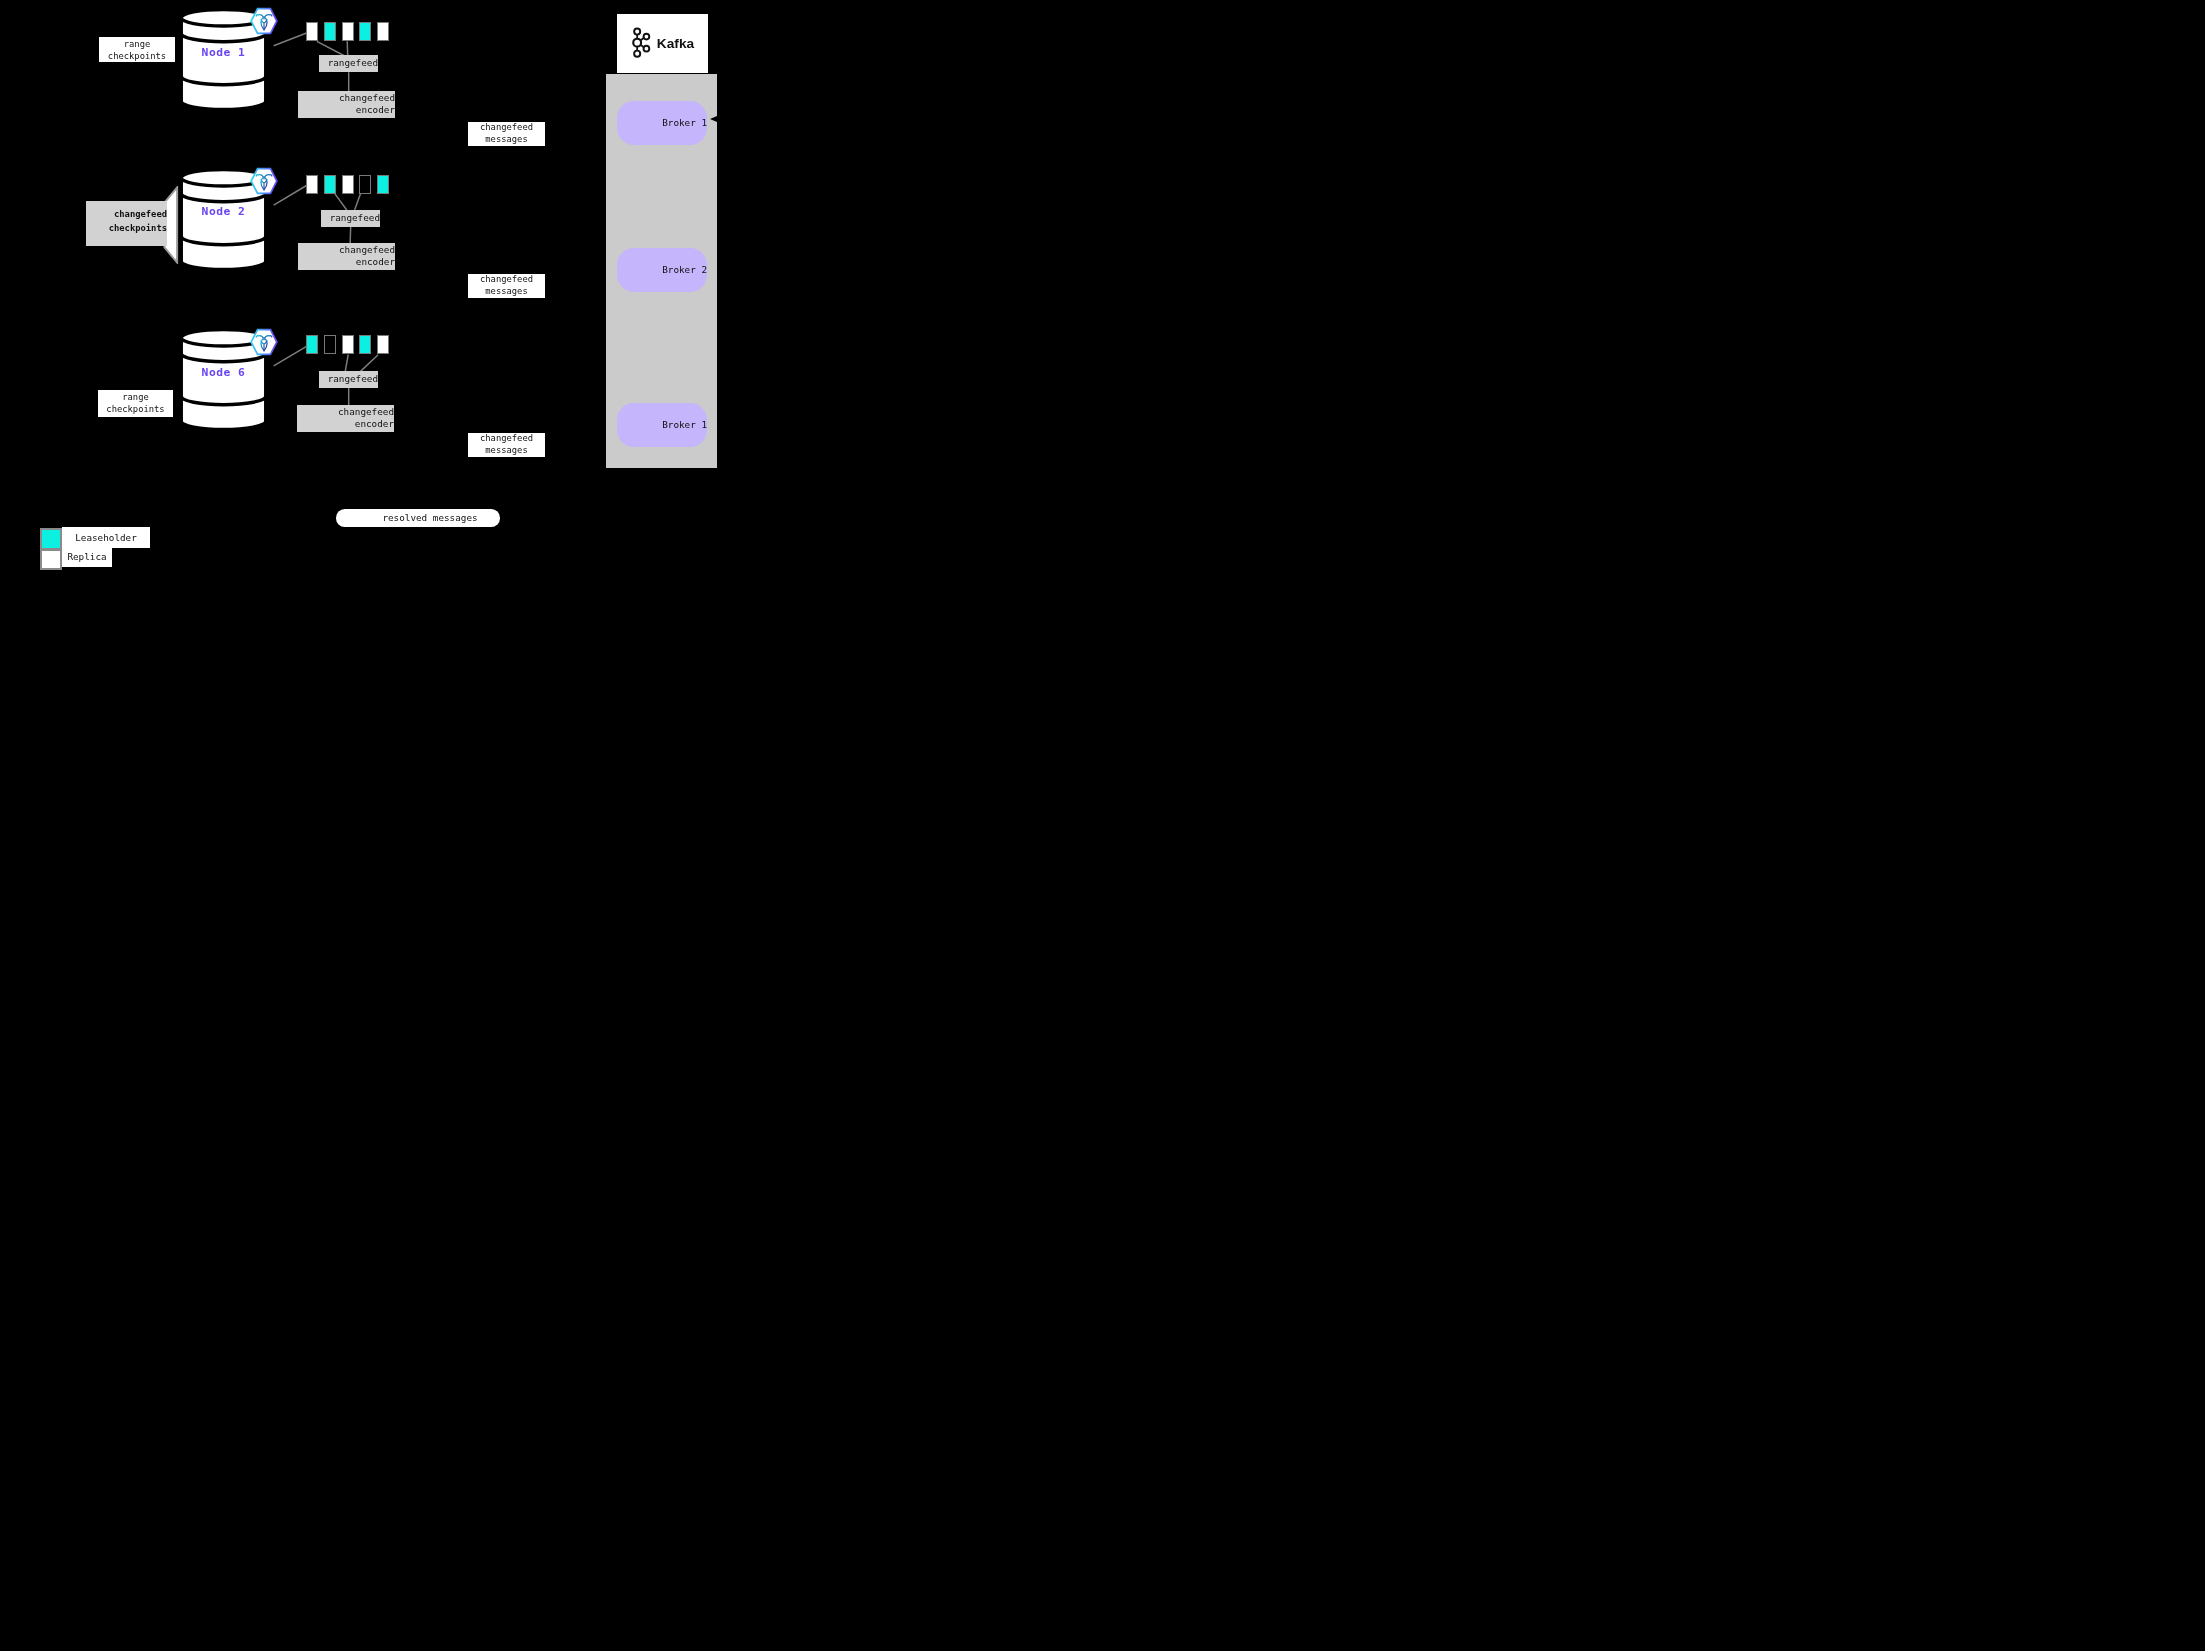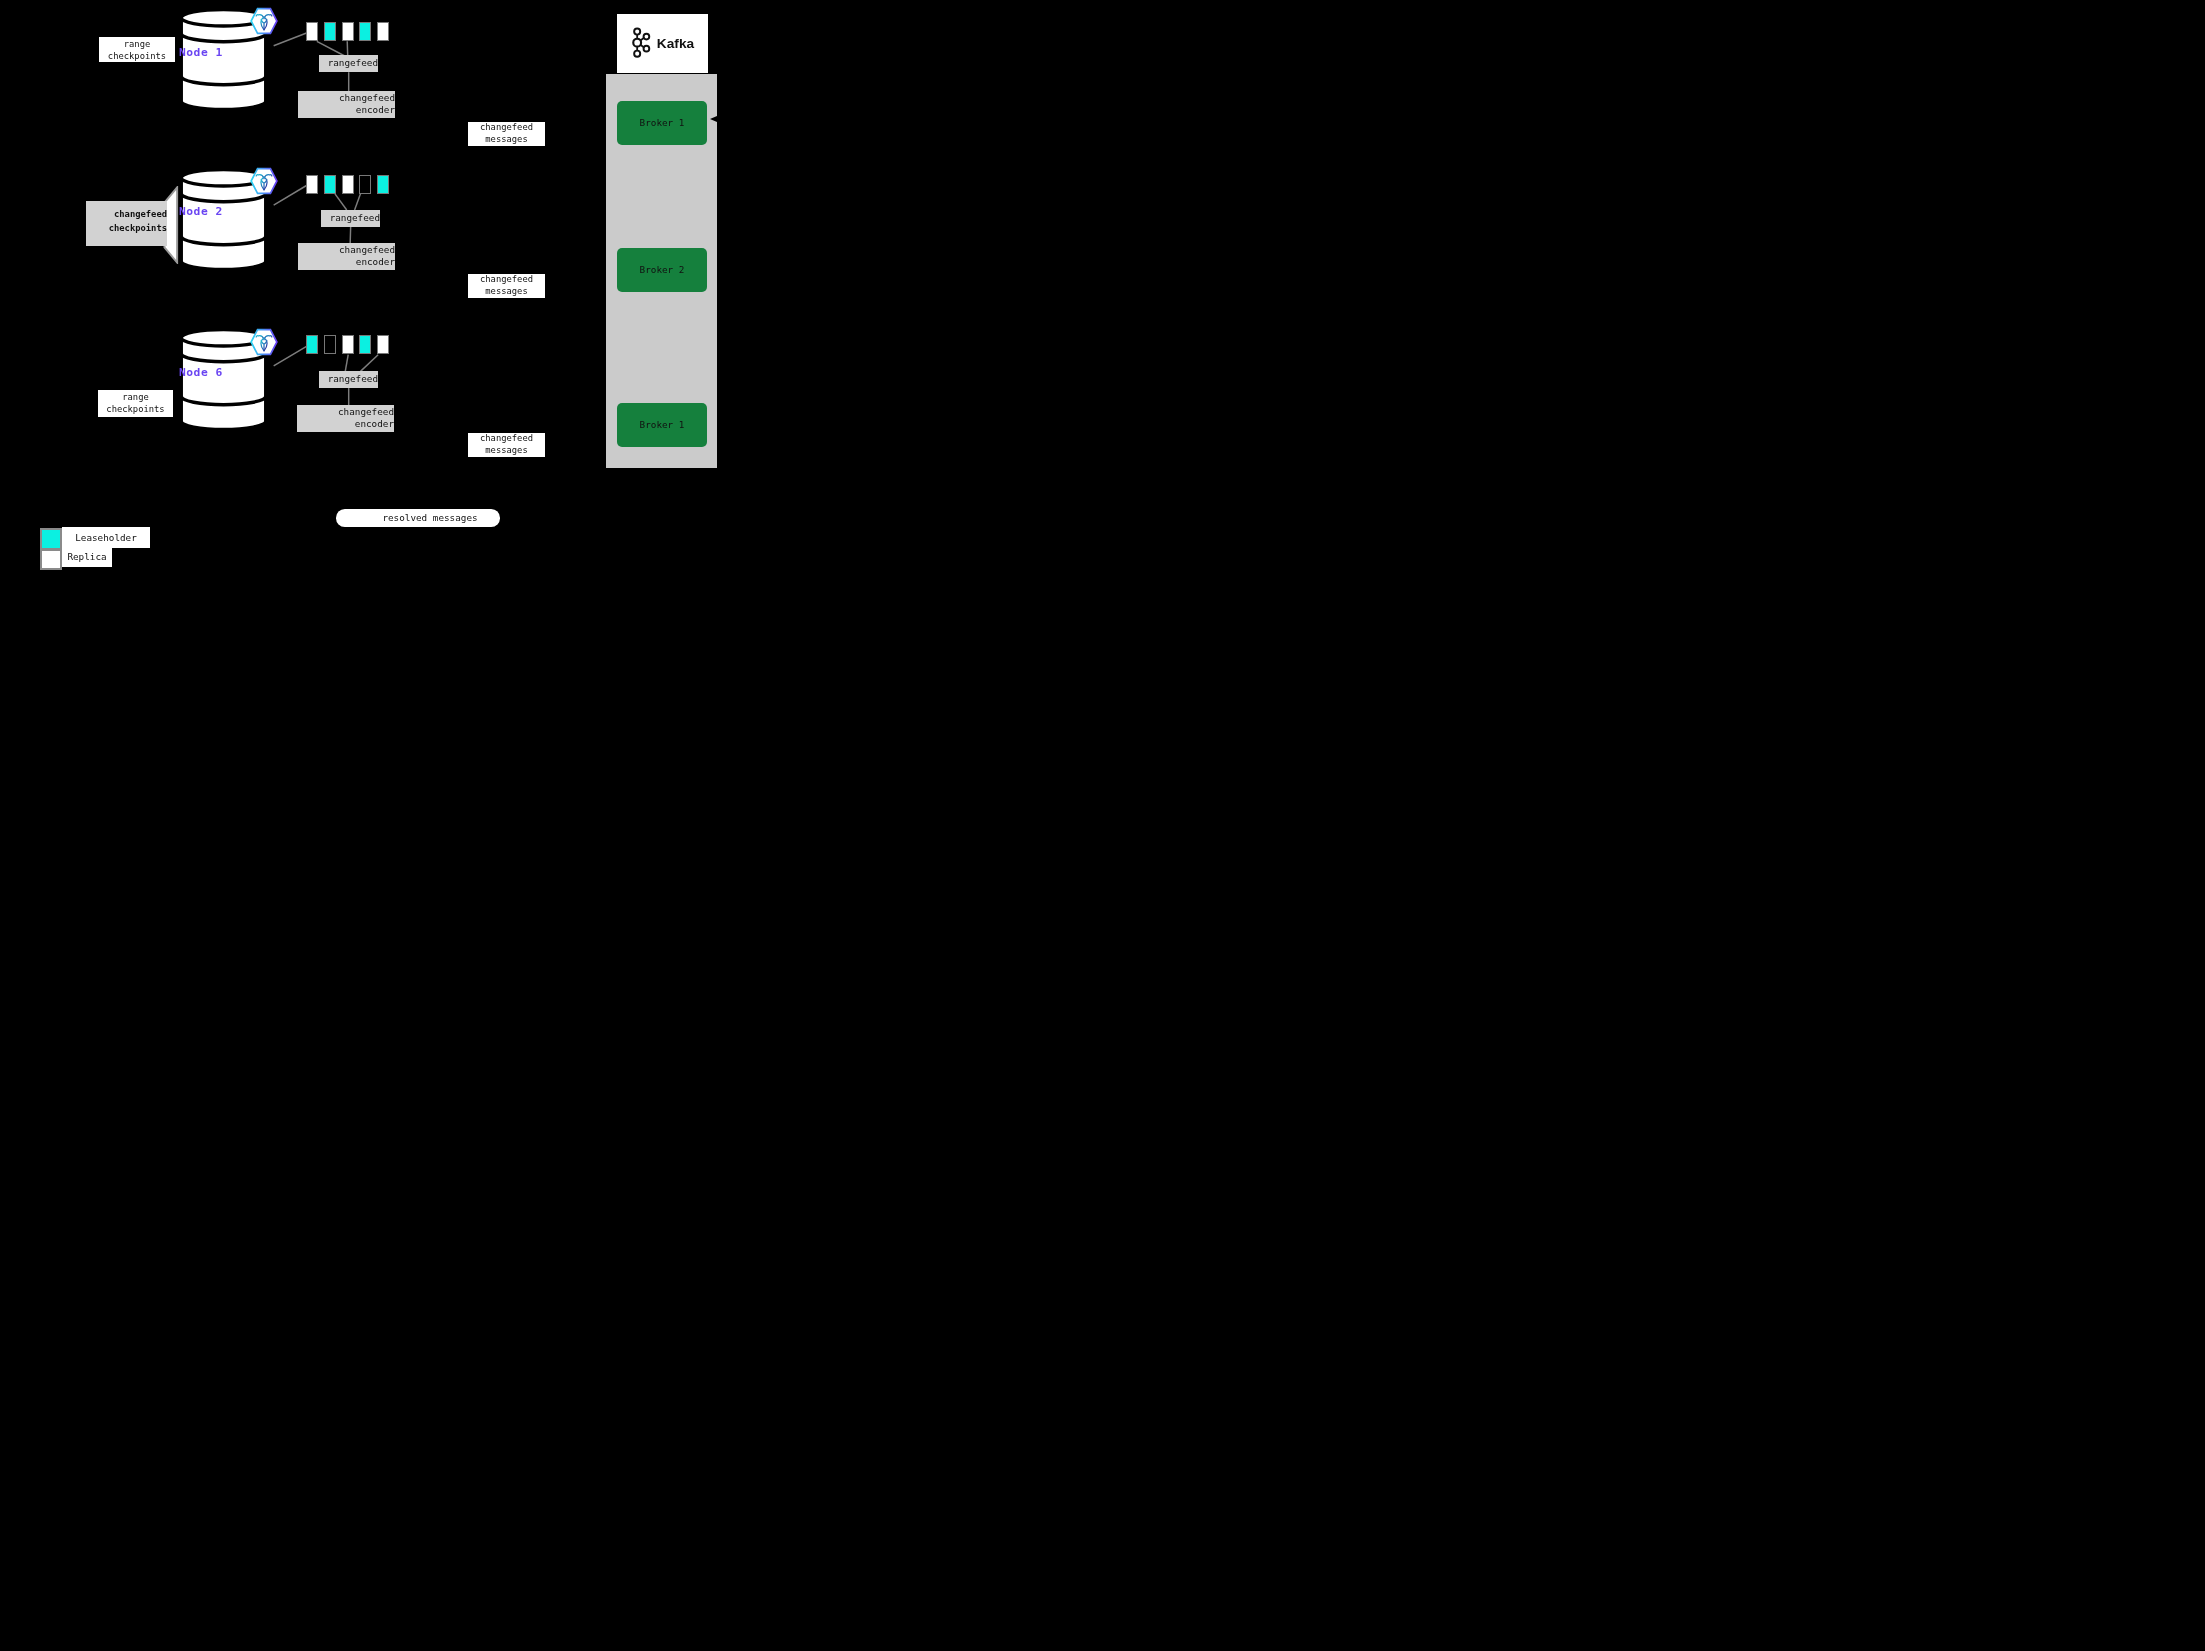--- a/index.html
+++ b/index.html
@@ -3,31 +3,31 @@
 <meta charset="utf-8">
 <style>
   html,body{margin:0;padding:0;background:#000;}
   #stage{position:relative;width:769px;height:576px;background:var(--pal-background,#000);
          font-family:"DejaVu Sans Mono",monospace;overflow:hidden;}
   #stage *{box-sizing:border-box;}
   .abs{position:absolute;}
   .whitebox{background:#fff;color:#111;text-align:center;}
   .graybox{background:var(--pal-gray_box,#d2d2d2);color:#111;text-align:right;}
   .node-label{font-weight:bold;font-size:11.3px;color:var(--pal-node_label_purple,#6A45F2);
-              letter-spacing:0.5px;}
+              text-align:center;letter-spacing:0.5px;}
   .rbox{width:11.8px;height:19px;border:1.5px solid var(--pal-range_border_gray,#787878);}
   .range-leaseholder{background:var(--pal-leaseholder_fill,#0BF0E1);}
   .range-replica{background:var(--pal-replica_fill,#ffffff);}
   .range-outline{background:transparent;}
   .rangefeed{width:59px;height:16.7px;font-size:9.3px;line-height:16.7px;}
   .encoder{width:97px;height:26.5px;font-size:9.3px;line-height:12.7px;padding-top:0.5px;}
   .msg{width:77px;height:23.5px;font-size:8.8px;line-height:11.8px;}
   .checkpoint{font-size:8.8px;line-height:12.3px;overflow:hidden;padding-top:1px;}
-  .broker{width:90px;height:44px;background:#15803d;border-radius:5px;color:#111;
-          font-size:9.3px;line-height:44px;text-align:center;}
+  .broker{width:90px;height:44px;background:#c4b5fd;border-radius:17px;color:#111;
+          font-size:9.3px;line-height:44px;text-align:right;}
   .kafka-wordmark{font-family:"Liberation Sans",sans-serif;font-weight:700;font-size:13.7px;color:#111;}
   .legend-swatch{width:21.6px;border:2px solid #8a8a8a;}
   .legend-label{font-size:9.3px;color:#111;background:#fff;text-align:center;}
   .arrowhead{width:0;height:0;border-top:3.4px solid transparent;border-bottom:3.4px solid transparent;
              border-right:7.4px solid #000;}
   svg{display:block;}
 </style>
 </head>
 <body>
 

